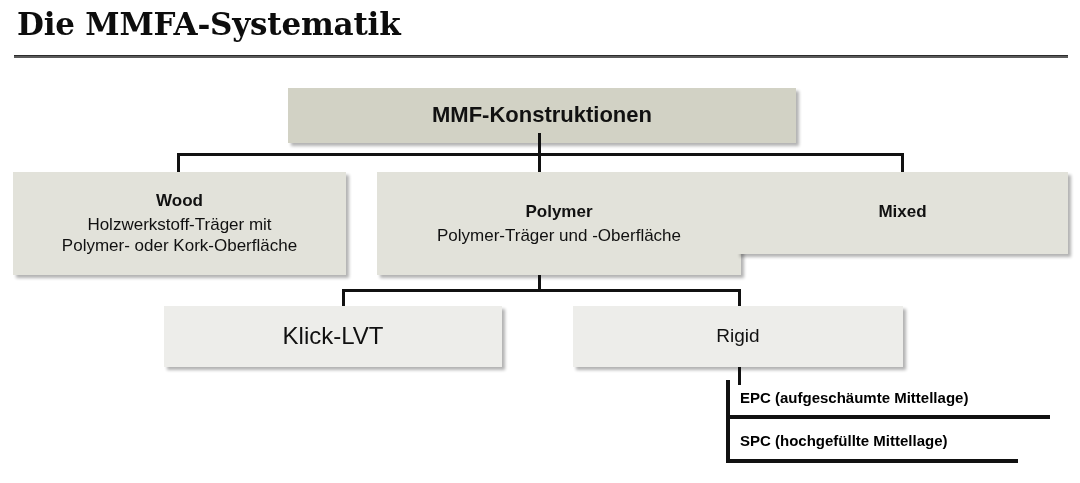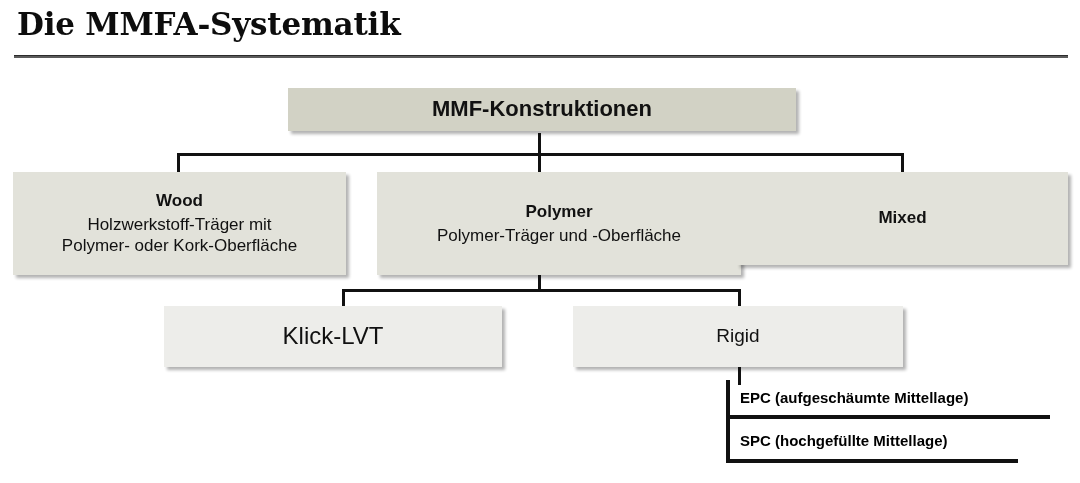--- a/index.html
+++ b/index.html
@@ -43,29 +43,29 @@
     line-height:1.28;
   }
   .node .node-title{font-weight:bold;}
 
   .lvl1{background:#d2d2c5;}
   .lvl2{background:#e2e2da;}
   .lvl3{background:#ededea;}
 
   
   #box-root{
-    left:288px;top:88px;width:508px;height:43px;
+    left:288px;top:88px;width:508px;height:55px;
     font-size:22px;
   }
   #box-root .node-title{font-size:22px;font-weight:bold;}
 
   
   #box-wood   {left:13px; top:172px;width:333px;height:103px;font-size:17px;}
   #box-polymer{left:377px;top:172px;width:364px;height:103px;font-size:17px;}
-  #box-mixed  {left:737px;top:172px;width:331px;height:93px;font-size:17px;}
+  #box-mixed  {left:737px;top:172px;width:331px;height:82px;font-size:17px;}
   .lvl2 .node-title{font-size:17px;margin-bottom:2px;}
   .lvl2 .node-desc{font-size:17px;}
   .lvl2 .node-desc span{display:block;}
 
   
   #box-klick{left:164px;top:306px;width:338px;height:61px;font-size:24px;}
   #box-rigid{left:573px;top:306px;width:330px;height:61px;font-size:19px;}
 
   
   .line{position:absolute;background:#111111;}

